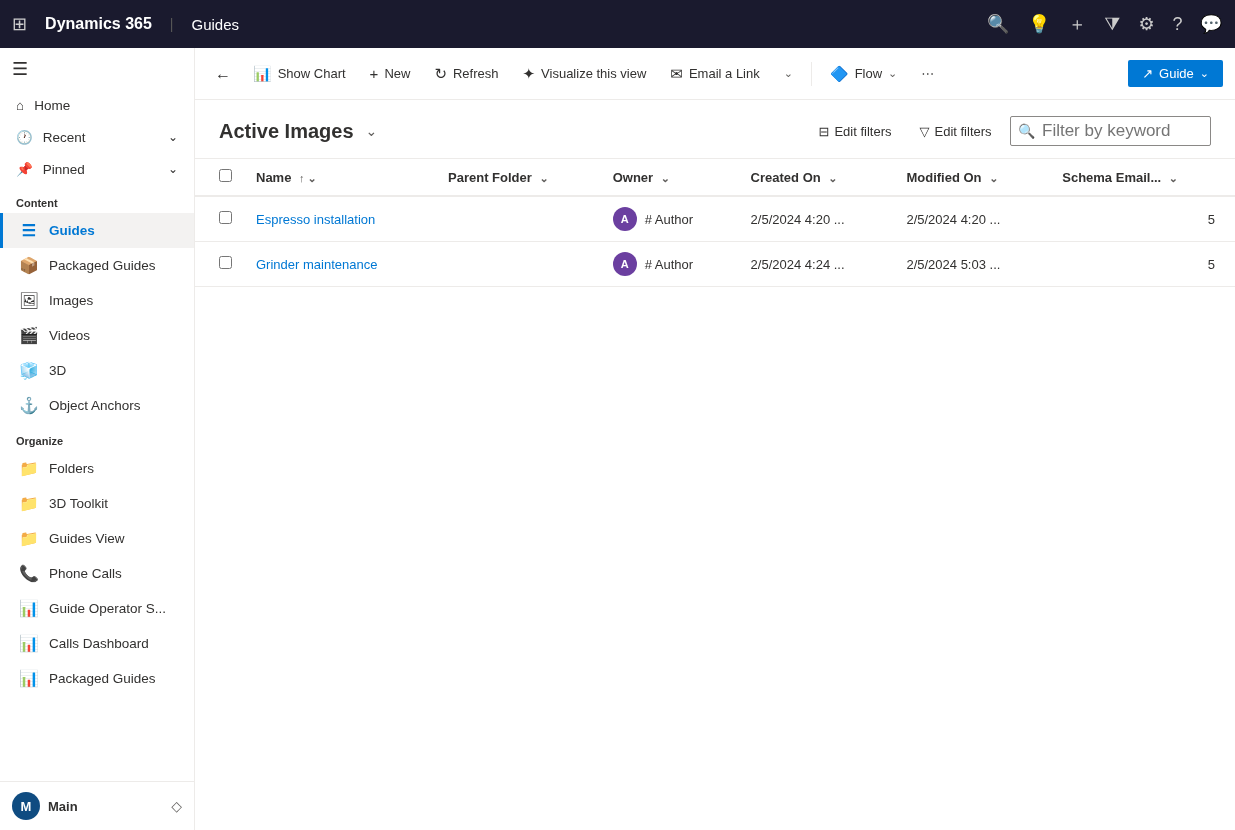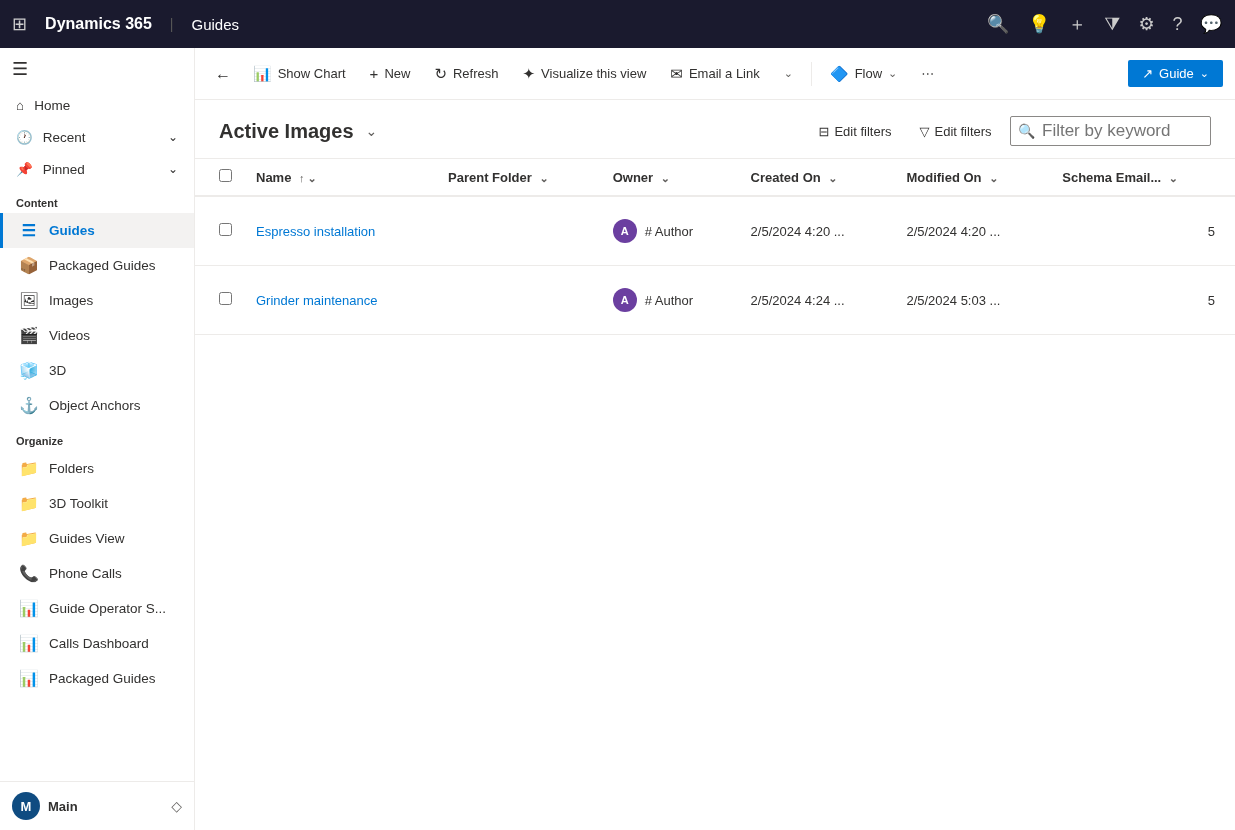--- a/index.html
+++ b/index.html
@@ -97,21 +97,21 @@
     .filter-search input { border: none; outline: none; font-size: 17px; width: 160px; color: #323130; }
 
     
     .table-container { flex: 1; overflow-y: auto; }
     table { width: 100%; border-collapse: collapse; }
     thead tr { border-bottom: 2px solid #edebe9; }
     thead th { padding: 10px 12px; text-align: left; font-size: 13px; font-weight: 600; color: #323130; white-space: nowrap; cursor: pointer; user-select: none; }
     thead th .sort-icon { font-size: 11px; color: #605e5c; margin-left: 4px; }
     .checkbox-col { width: 40px; padding-left: 24px !important; }
     tbody tr { border-bottom: 1px solid #edebe9; }
-    tbody td { padding: 22px 12px; font-size: 13px; color: #323130; }
+    tbody td { padding: 10px 12px; font-size: 13px; color: #323130; }
     .link-cell { color: #0078d4; cursor: pointer; text-decoration: none; }
     .owner-cell { display: flex; align-items: center; gap: 8px; }
     .owner-avatar { width: 24px; height: 24px; background: #6b3fa0; border-radius: 50%; display: flex; align-items: center; justify-content: center; color: #fff; font-size: 11px; font-weight: 600; flex-shrink: 0; }
     .schema-val { text-align: right; padding-right: 20px; }
 
     
     .table-footer { padding: 10px 24px; border-top: 1px solid #edebe9; font-size: 13px; color: #323130; flex-shrink: 0; background: #fff; }
 
     
     ::-webkit-scrollbar { width: 6px; }

